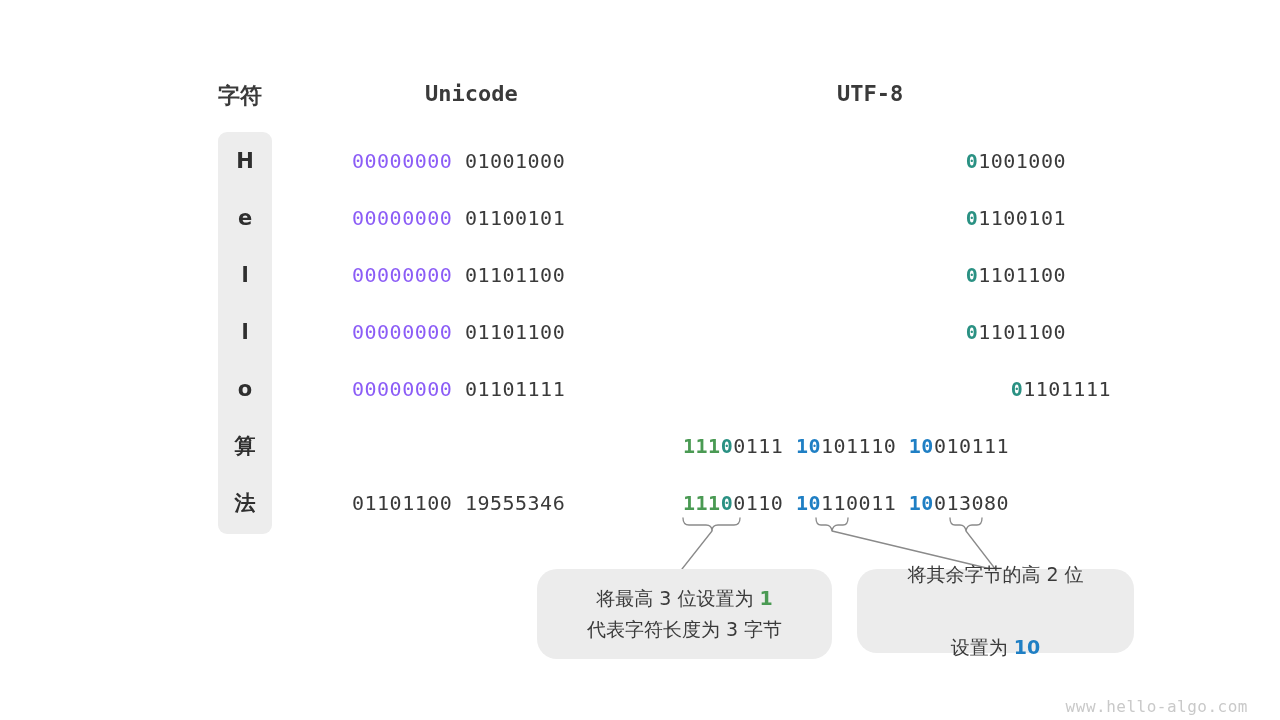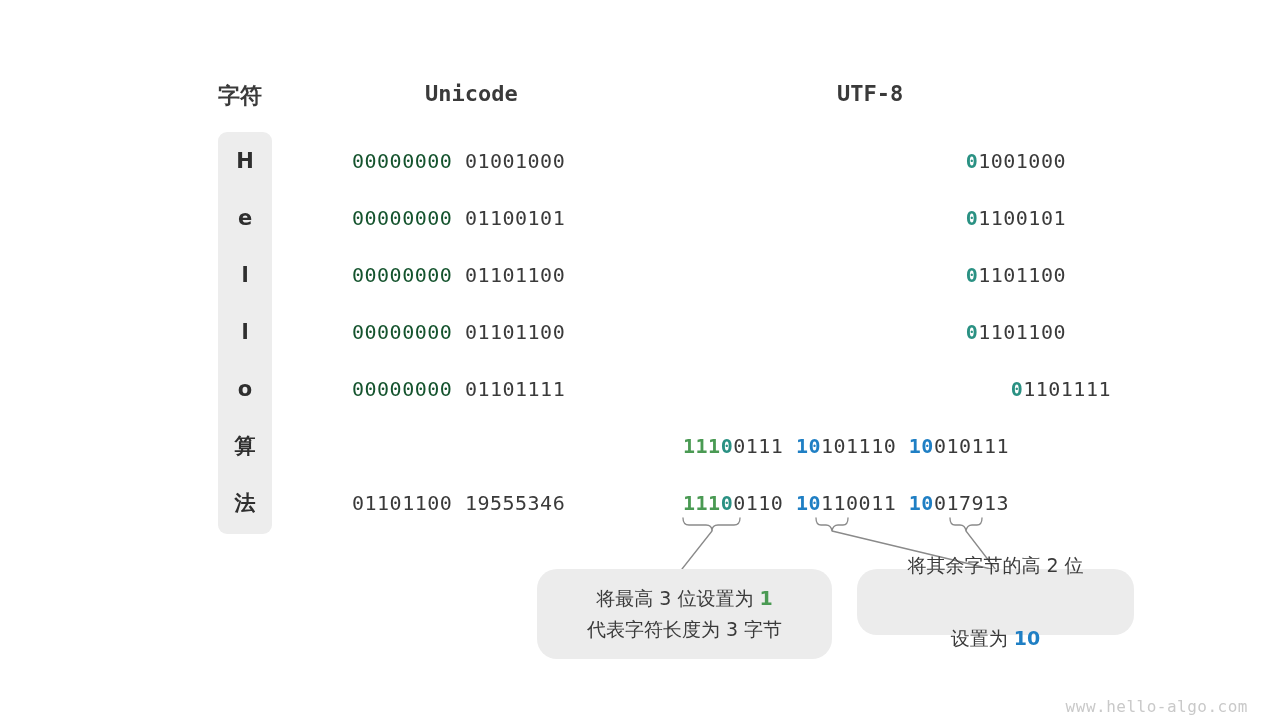--- a/index.html
+++ b/index.html
@@ -88,21 +88,21 @@
     height: 57px;
     line-height: 57px;
     font-family: "DejaVu Sans Mono", monospace;
     font-size: 20px;
     letter-spacing: 0.5px;
     white-space: pre;
   }
   .utf8.single { right: 214px; }
   .utf8.triple { left: 683px; }
 
-  .b-dim   { color: #14532d; text-align: right; }
+  .b-dim   { color: #8b5cf6; text-align: right; }
   .b-dark  { color: #3a3a3a; }
   .b-teal  { color: #2a9183; font-weight: 700; }
   .b-green { color: #4a9a53; font-weight: 700; }
   .b-blue  { color: #1f7fc4; font-weight: 700; }
 
   
   .callout {
     position: absolute;
     background: #ececec;
     border-radius: 20px;
@@ -110,21 +110,21 @@
     flex-direction: column;
     align-items: center;
     justify-content: center;
     font-family: "DejaVu Sans", sans-serif;
     font-size: 19px;
     color: #3a3a3a;
     line-height: 1.65;
     text-align: center;
   }
   #callout-1 { left: 537px; top: 557px; width: 295px; height: 90px; }
-  #callout-2 { left: 857px; top: 557px; width: 277px; height: 66px; gap: 42px; }
+  #callout-2 { left: 857px; top: 557px; width: 277px; height: 84px; gap: 42px; }
   .callout .ln { white-space: pre; }
 
   
   #watermark {
     position: absolute;
     right: 32px;
     bottom: 16px;
     font-family: "DejaVu Sans Mono", monospace;
     font-size: 16px;
     color: #c9c9c9;
@@ -176,21 +176,21 @@
         <div class="unicode"><span class="b-dim">00000000</span><span> </span><span class="b-dark">01101111</span></div>
         <div class="utf8 single"><span class="b-teal">0</span><span class="b-dark">1101111</span></div>
       </div>
       <div class="char-cell" style="top: 406px;">算</div>
       <div class="row" style="top: 406px;">
         <div class="utf8 triple"><span class="b-green">111</span><span class="b-teal">0</span><span class="b-dark">0111</span><span> </span><span class="b-blue">10</span><span class="b-dark">101110</span><span> </span><span class="b-blue">10</span><span class="b-dark">010111</span></div>
       </div>
       <div class="char-cell" style="top: 463px;">法</div>
       <div class="row" style="top: 463px;">
         <div class="unicode"><span class="b-dark">01101100</span><span> </span><span class="b-dark">19555346</span></div>
-        <div class="utf8 triple"><span class="b-green">111</span><span class="b-teal">0</span><span class="b-dark">0110</span><span> </span><span class="b-blue">10</span><span class="b-dark">110011</span><span> </span><span class="b-blue">10</span><span class="b-dark">017913</span></div>
+        <div class="utf8 triple"><span class="b-green">111</span><span class="b-teal">0</span><span class="b-dark">0110</span><span> </span><span class="b-blue">10</span><span class="b-dark">110011</span><span> </span><span class="b-blue">10</span><span class="b-dark">013080</span></div>
       </div>
     </div>
 
   <svg id="connectors" viewBox="0 0 1280 720" xmlns="http://www.w3.org/2000/svg">
     <g fill="none" stroke="#8a8a8a" stroke-width="1.3" stroke-linecap="round">
 
       <path d="M 683 506 q 0 7 6 7 l 17 0 q 6 0 6 6 q 0 -6 6 -6 l 16 0 q 6 0 6 -7"></path>
 
       <path d="M 712 519 L 682 557"></path>
 

